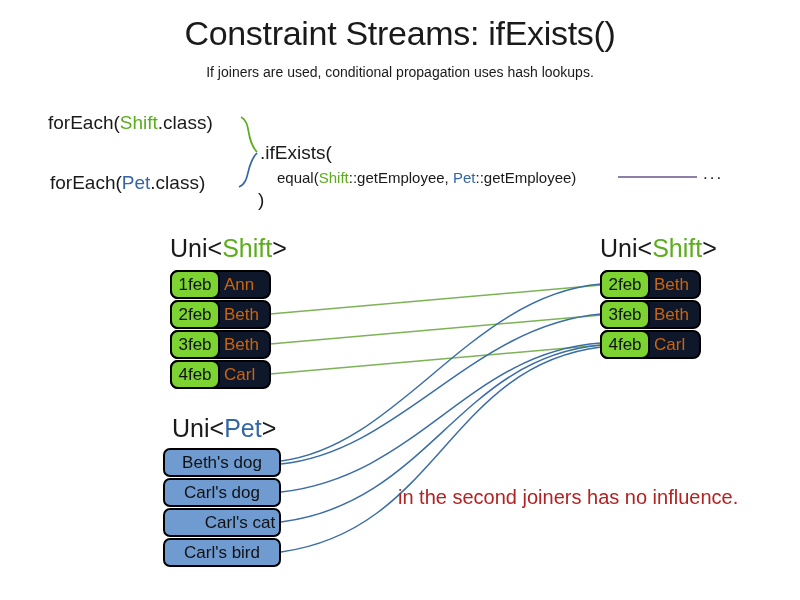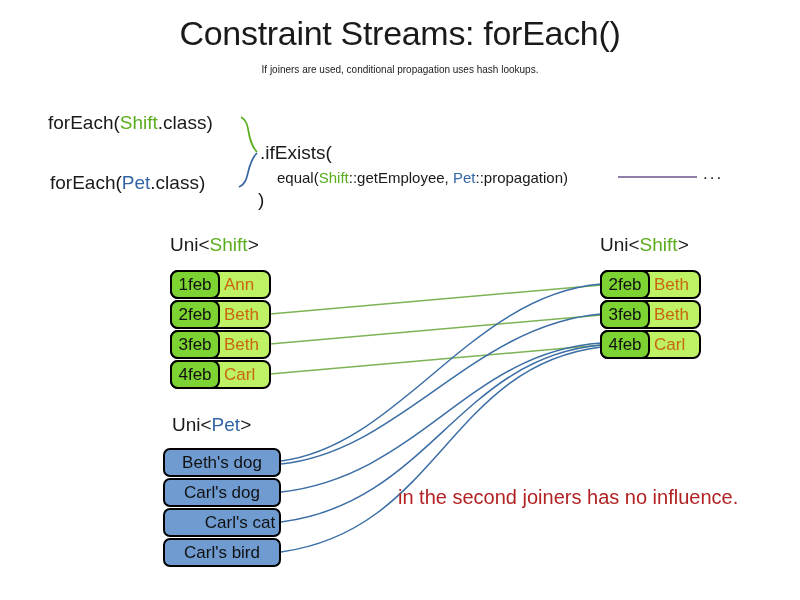--- a/index.html
+++ b/index.html
@@ -2,29 +2,29 @@
 <html><head>
 <meta charset="utf-8">
 <style>
   html,body{margin:0;padding:0;}
   body{
     width:800px;height:600px;position:relative;background:#ffffff;
     font-family:"Liberation Sans", sans-serif;color:#1a1a1a;overflow:hidden;
   }
   .abs{position:absolute;}
   .title{top:14px;left:0;width:800px;text-align:center;font-size:34px;letter-spacing:-0.3px;}
-  .subtitle{top:64px;left:0;width:800px;text-align:center;font-size:10px;}
+  .subtitle{top:64px;left:0;width:800px;text-align:center;font-size:14px;}
   .code{font-size:19px;white-space:pre;}
   .code-sm{font-size:15px;white-space:pre;}
   .t-green{color:#5BAD1D;}
   .t-blue{color:#3465A4;text-align:center;}
   .ellipsis{font-size:17px;letter-spacing:2px;}
-  .uni-label{font-size:19px;white-space:pre;}
+  .uni-label{font-size:25px;white-space:pre;}
   .shift-row{
-    width:101px;height:29px;box-sizing:border-box;background:#bef264;
+    width:101px;height:29px;box-sizing:border-box;background:#0f172a;
     border:2px solid #000;border-radius:8px;display:flex;align-items:center;
   }
   .date-cell{
     width:50px;height:29px;box-sizing:border-box;margin:-2px 0 -2px -2px;
     background:#7CD332;border:2px solid #000;border-radius:8px;
     display:flex;align-items:center;justify-content:center;
     font-size:17px;color:#111;flex:0 0 auto;
   }
   .emp-name{margin-left:4px;font-size:17px;color:#C9650F;white-space:nowrap;}
   .pet-row{
@@ -51,30 +51,30 @@
   <line x1="270" y1="344" x2="602" y2="315" stroke="#7DB356" stroke-width="1.5"></line>
   <line x1="270" y1="374" x2="602" y2="345" stroke="#7DB356" stroke-width="1.5"></line>
 
   <path d="M281,461 C400,446 470,295 601,284" fill="none" stroke="#3B6EA5" stroke-width="1.5"></path>
   <path d="M281,464 C400,452 472,325 601,314" fill="none" stroke="#3B6EA5" stroke-width="1.5"></path>
   <path d="M281,492 C420,476 468,352 601,343" fill="none" stroke="#3B6EA5" stroke-width="1.5"></path>
   <path d="M281,522 C430,503 458,358 601,345" fill="none" stroke="#3B6EA5" stroke-width="1.5"></path>
   <path d="M281,552 C440,530 448,366 601,347" fill="none" stroke="#3B6EA5" stroke-width="1.5"></path>
 </svg>
 
-<div class="abs title">Constraint Streams: forEach()</div>
+<div class="abs title">Constraint Streams: ifExists()</div>
 <div class="abs subtitle">If joiners are used, conditional propagation uses hash lookups.</div>
 
 <div class="abs code" style="left:48px;top:112px;"><span>forEach(</span><span class="t-green">Shift</span><span>.class)</span></div>
 
 <div class="abs code" style="left:50px;top:172px;"><span>forEach(</span><span class="t-blue">Pet</span><span>.class)</span></div>
 
 <div class="abs code" style="left:260px;top:142px;">.ifExists(</div>
 
-<div class="abs code-sm" style="left:277px;top:169px;"><span>equal(</span><span class="t-green">Shift</span><span>::getEmployee, </span><span class="t-blue">Pet</span><span>::propagation)</span></div>
+<div class="abs code-sm" style="left:277px;top:169px;"><span>equal(</span><span class="t-green">Shift</span><span>::getEmployee, </span><span class="t-blue">Pet</span><span>::getEmployee)</span></div>
 
 <div class="abs code" style="left:258px;top:189px;">)</div>
 
 <div class="abs ellipsis" style="left:703px;top:164px;">...</div>
 
 <div class="abs uni-label" style="left:170px;top:234px;"><span>Uni&lt;</span><span class="t-green">Shift</span><span>&gt;</span></div>
 
 <div class="abs shift-row" style="left:170px;top:270px;">
   <span class="date-cell">1feb</span>
   <span class="emp-name">Ann</span>

